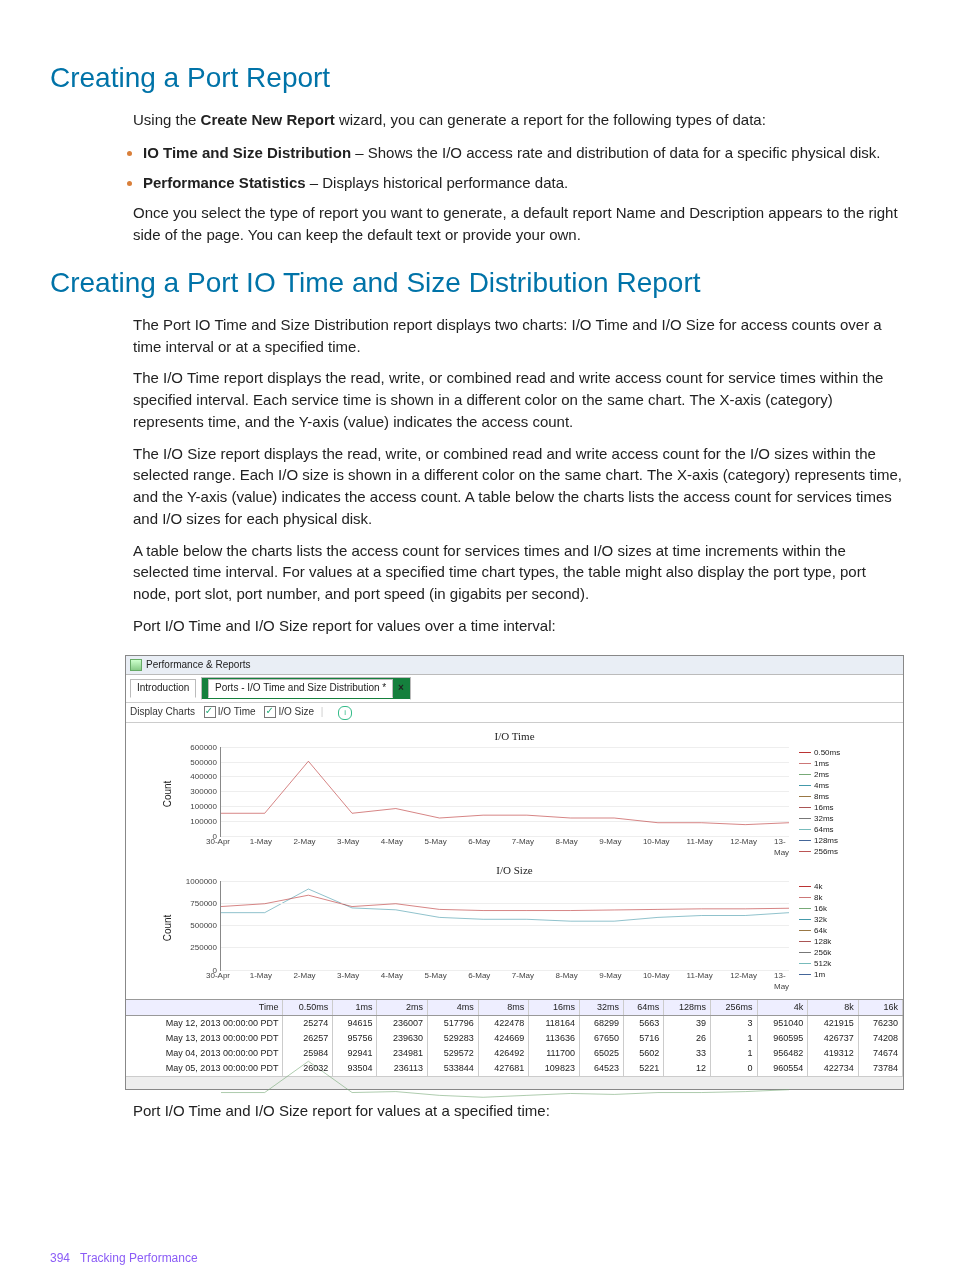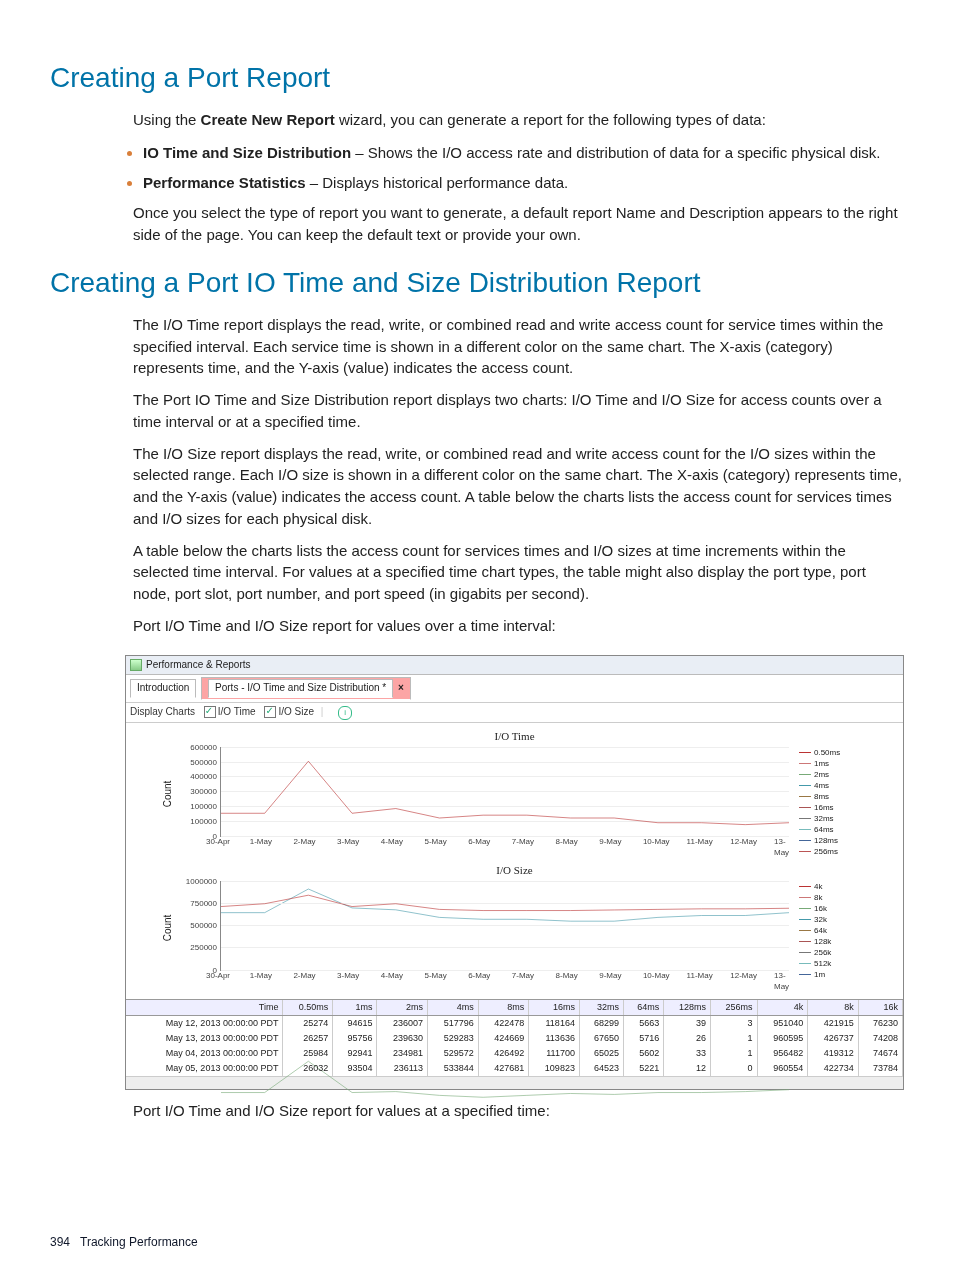--- a/index.html
+++ b/index.html
@@ -24,63 +24,63 @@
   li { margin: 4px 0 8px 0; }
   li::marker { color: #d97f3a; }
   .bold { font-weight: bold; }
   .fig { margin: 18px 0 10px 75px; border: 1px solid #888; position: relative; }
   .fig-titlebar {
     background: #e9eef5; font-size: 10px; padding: 2px 4px; border-bottom: 1px solid #bbb;
     display: flex; align-items: center; gap: 4px;
   }
   .fig-tabs { font-size: 10px; padding: 2px 4px; border-bottom: 1px solid #ccc; }
   .fig-tabs span { display:inline-block; border:1px solid #bbb; padding:1px 6px; margin-right:2px; background:#fff; border-bottom:1px solid #fff;}
-  .fig-tabs .active { background:#fca5a5; }
+  .fig-tabs .active { background:#15803d; }
   .fig-toolbar { font-size: 10px; padding: 2px 4px; border-bottom: 1px solid #ccc; color:#333;}
   .fig-toolbar .cb { display:inline-block; width:10px; height:10px; border:1px solid #777; vertical-align:middle; margin:0 2px 0 6px; position:relative;}
   .fig-toolbar .cb::after{content:"✓"; position:absolute; top:-3px; left:0; font-size:10px; color:#2a7;}
   .chart-area { background:#fff; padding: 6px 4px 2px 4px; }
   .chart-box { position:relative; height:130px; margin-bottom:4px;}
   .chart-title { text-align:center; font-size:11px; font-family: serif;}
   .plot { position:absolute; left:90px; right:110px; top:18px; bottom:22px; border-left:1px solid #888; border-bottom:1px solid #888;}
   .grid-line { position:absolute; left:0; right:0; border-top:1px solid #eee;}
   .y-axis-label { position:absolute; left:25px; top:50%; transform: translateY(-50%) rotate(-90deg); font-size:10px;}
   .x-tick, .y-tick { position:absolute; font-size:8px; color:#444;}
   .legend { position:absolute; right:2px; top:18px; bottom:0; width:98px; font-size:8px; line-height:11px; overflow:hidden;}
   .legend-item { white-space:nowrap;}
   .legend-sw { display:inline-block; width:12px; height:0; border-top:1px solid; vertical-align:middle; margin-right:3px;}
   svg.series { position:absolute; inset:0; }
   table.data { width:100%; font-size:9px; border-collapse:collapse;}
   table.data th, table.data td { border-right:1px solid #ccc; padding:1px 4px; text-align:right; white-space:nowrap;}
   table.data th { background:#eef; border-bottom:1px solid #999; font-weight:normal;}
   table.data td:first-child, table.data th:first-child { text-align:right;}
   .table-wrap { border-top:1px solid #999; max-height:90px; overflow:hidden; position:relative;}
   .scroll-h { height:12px; background:#eee; border-top:1px solid #ccc;}
-  .footer { position:absolute; bottom:20px; left:50px; font-size:12px; color:#0f172a;}
+  .footer { position:absolute; bottom:4px; left:50px; font-size:12px; color:#8b5cf6;}
   .info-icon { display:inline-block; width:12px; height:12px; border:1px solid #3b8; border-radius:6px; color:#3b8; text-align:center; line-height:11px; font-size:8px; margin-left:8px;}
 </style>
 </head>
 <body>
 
 <h2>Creating a Port Report</h2>
 <div class="body-block">
   <p>
     <span>Using the </span><span class="bold">Create New Report</span><span> wizard, you can generate a report for the following types of data:</span>
   </p>
   <ul>
     <li><span class="bold">IO Time and Size Distribution</span><span> – Shows the I/O access rate and distribution of data for a specific physical disk.</span></li>
     <li><span class="bold">Performance Statistics</span><span> – Displays historical performance data.</span></li>
   </ul>
   <p>Once you select the type of report you want to generate, a default report Name and Description appears to the right side of the page. You can keep the default text or provide your own.</p>
 </div>
 
 <h2>Creating a Port IO Time and Size Distribution Report</h2>
 <div class="body-block">
+  <p>The Port IO Time and Size Distribution report displays two charts: I/O Time and I/O Size for access counts over a time interval or at a specified time.</p>
   <p>The I/O Time report displays the read, write, or combined read and write access count for service times within the specified interval. Each service time is shown in a different color on the same chart. The X-axis (category) represents time, and the Y-axis (value) indicates the access count.</p>
-  <p>The Port IO Time and Size Distribution report displays two charts: I/O Time and I/O Size for access counts over a time interval or at a specified time.</p>
   <p>The I/O Size report displays the read, write, or combined read and write access count for the I/O sizes within the selected range. Each I/O size is shown in a different color on the same chart. The X-axis (category) represents time, and the Y-axis (value) indicates the access count. A table below the charts lists the access count for services times and I/O sizes for each physical disk.</p>
   <p>A table below the charts lists the access count for services times and I/O sizes at time increments within the selected time interval. For values at a specified time chart types, the table might also display the port type, port node, port slot, port number, and port speed (in gigabits per second).</p>
   <p>Port I/O Time and I/O Size report for values over a time interval:</p>
 </div>
 
 <div class="fig">
   <div class="fig-titlebar">
     <span style="display:inline-block;width:10px;height:10px;border:1px solid #6a6;background:linear-gradient(#cfc,#8c8);"></span>
     <span>Performance &amp; Reports</span>
   </div>

